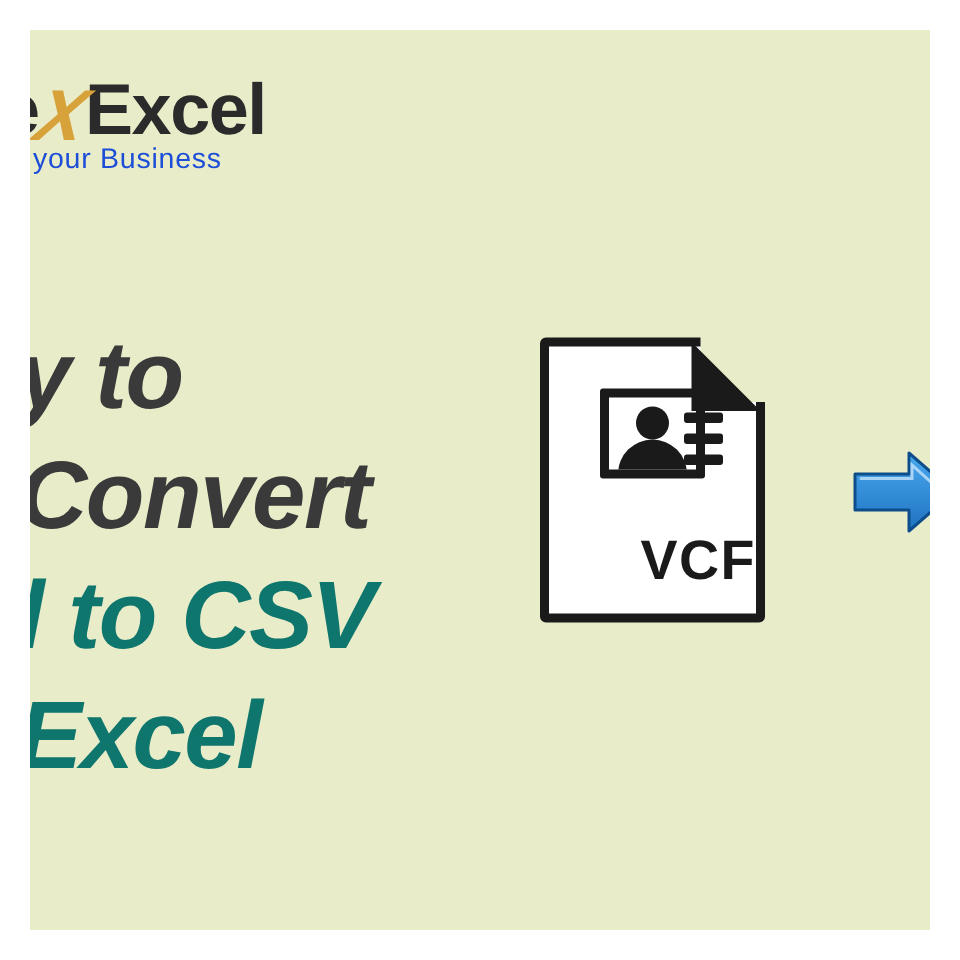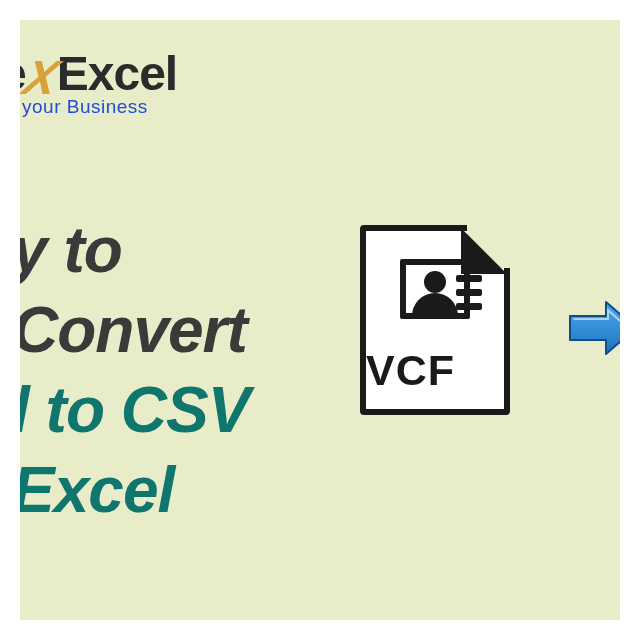--- a/index.html
+++ b/index.html
@@ -17,21 +17,21 @@
   .page{position:absolute;inset:0;background:#fff;border:6px solid #1a1a1a;border-radius:4px}
   .fold{position:absolute;top:-3px;right:-3px;width:46px;height:46px;background:#e9ecc9}
   .fold::after{content:"";position:absolute;left:-6px;bottom:-6px;width:0;height:0;border-top:46px solid transparent;border-left:46px solid #1a1a1a}
   .portrait{position:absolute;top:28px;left:34px;width:58px;height:48px;border:6px solid #1a1a1a;border-radius:2px;background:#fff;overflow:hidden}
   .head{position:absolute;top:6px;left:18px;width:22px;height:22px;background:#1a1a1a;border-radius:50%}
   .body{position:absolute;bottom:-10px;left:6px;width:46px;height:30px;background:#1a1a1a;border-radius:24px 24px 0 0}
   .line{position:absolute;right:22px;height:7px;background:#1a1a1a;border-radius:2px}
   .l1{top:44px;width:26px}
   .l2{top:58px;width:26px}
   .l3{top:72px;width:26px}
-  .vcf-label{position:absolute;left:0;right:0;bottom:14px;text-align:left;font-family:"Arial Black",Arial,sans-serif;font-weight:900;font-size:43px;color:#1a1a1a;letter-spacing:1px}
+  .vcf-label{position:absolute;left:0;right:0;bottom:14px;text-align:right;font-family:"Arial Black",Arial,sans-serif;font-weight:900;font-size:37px;color:#1a1a1a;letter-spacing:1px}
   .arrow{position:absolute;top:278px;right:-18px;width:70px;height:60px}
   .arrow svg{display:block;width:100%;height:100%}
 </style>
 </head>
 <body>
 
 <div class="frame">
   <div class="dash">
     <div class="card">
 

